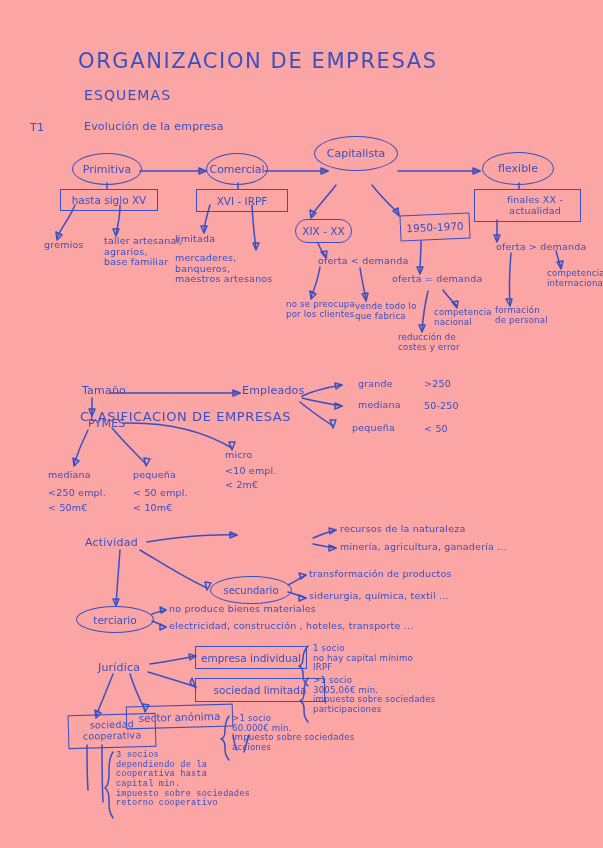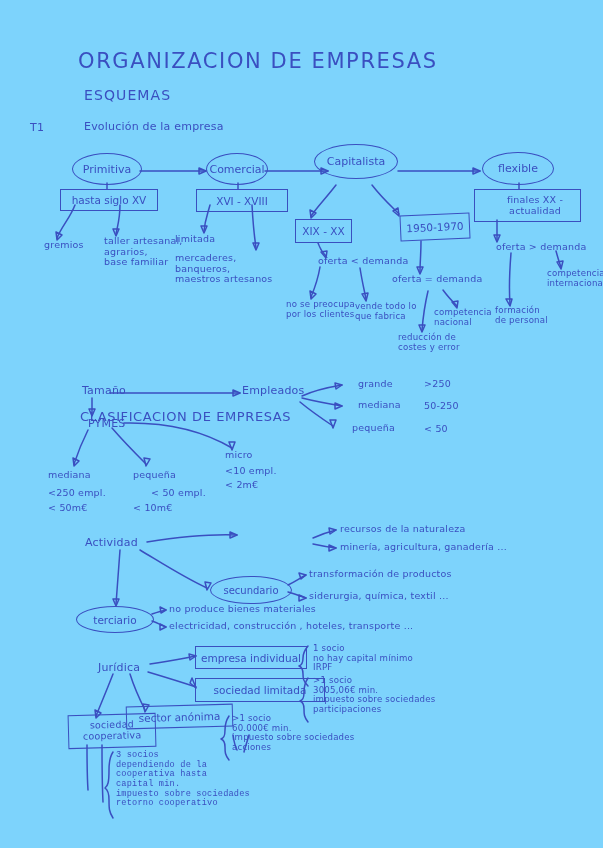--- a/index.html
+++ b/index.html
@@ -1,18 +1,18 @@
 <!DOCTYPE html>
 <html><head>
 <meta charset="utf-8">
 <style>
   html,body{margin:0;padding:0;background:#ffffff;}
   body{width:603px;height:848px;position:relative;overflow:hidden;
        font-family:"DejaVu Sans", sans-serif;color:#3a4fc0;}
-  #sheet{position:absolute;inset:0;background:#7dd3fc;}
+  #sheet{position:absolute;inset:0;background:#fca5a5;}
   .hw{position:absolute;color:#3a4fc0;white-space:pre;line-height:1.12;
       font-family:"DejaVu Sans", sans-serif;letter-spacing:.2px;
       transform-origin:left top;}
   .title{font-size:21px;letter-spacing:1.6px;}
   .sub{font-size:14px;letter-spacing:1.1px;}
   .lbl{font-size:11px;}
   .small{font-size:9.5px;}
   .tiny{font-size:8.6px;}
   .sect{font-size:13px;letter-spacing:.6px;margin-top:44px;}
   .node{position:absolute;border:1.7px solid #3a4fc0;border-radius:50%;
@@ -160,31 +160,31 @@
   </div>
   <div class="hw small" style="left:44px;top:240px;">gremios</div>
   <div class="hw small" style="left:104px;top:236px;">taller artesanal,
 agrarios,
 base familiar</div>
 
   <div class="node" style="left:206px;top:153px;width:60px;height:30px;">
     <span>Comercial</span>
   </div>
   <div class="box" style="left:196px;top:189px;width:90px;height:21px;">
-    <span>XVI - XVIII</span>
+    <span>XVI - IRPF</span>
   </div>
   <div class="hw small" style="left:175px;top:234px;">limitada</div>
   <div class="hw small" style="left:175px;top:253px;">mercaderes,
 banqueros,
 maestros artesanos</div>
 
-  <div class="node" style="left:314px;top:144px;width:82px;height:33px;align-items:center;">
+  <div class="node" style="left:314px;top:136px;width:82px;height:33px;align-items:center;">
     <span>Capitalista</span>
   </div>
-  <div class="box" style="left:295px;top:219px;width:55px;height:22px;">
+  <div class="box" style="left:295px;top:219px;width:55px;height:22px;border-radius:12px;">
     <span>XIX - XX</span>
   </div>
   <div class="box" style="left:400px;top:214px;width:68px;height:24px;transform:rotate(-2.5deg);">
     <span>1950-1970</span>
   </div>
   <div class="hw small" style="left:318px;top:256px;">oferta &lt; demanda</div>
   <div class="hw tiny" style="left:286px;top:300px;">no se preocupa
 por los clientes</div>
   <div class="hw tiny" style="left:355px;top:302px;">vende todo lo
 que fabrica</div>
@@ -219,21 +219,21 @@
   <div class="hw small" style="left:352px;top:423px;">pequeña</div>
   <div class="hw small" style="left:424px;top:424px;">&lt; 50</div>
 
   <div class="hw lbl" style="left:88px;top:418px;">PYMES</div>
 
   <div class="hw small" style="left:48px;top:470px;">mediana</div>
   <div class="hw small" style="left:48px;top:488px;">&lt;250 empl.</div>
   <div class="hw small" style="left:48px;top:503px;">&lt; 50m€</div>
 
   <div class="hw small" style="left:133px;top:470px;">pequeña</div>
-  <div class="hw small" style="left:133px;top:488px;margin-left:18px;">&lt; 50 empl.</div>
+  <div class="hw small" style="left:133px;top:488px;">&lt; 50 empl.</div>
   <div class="hw small" style="left:133px;top:503px;">&lt; 10m€</div>
 
   <div class="hw small" style="left:225px;top:450px;">micro</div>
   <div class="hw small" style="left:225px;top:466px;">&lt;10 empl.</div>
   <div class="hw small" style="left:225px;top:480px;">&lt; 2m€</div>
 
   <div class="hw lbl" style="left:85px;top:537px;">Actividad</div>
 
   <div class="hw small" style="left:340px;top:524px;">recursos de la naturaleza</div>
   <div class="hw small" style="left:340px;top:542px;">minería, agricultura, ganadería ...</div>

